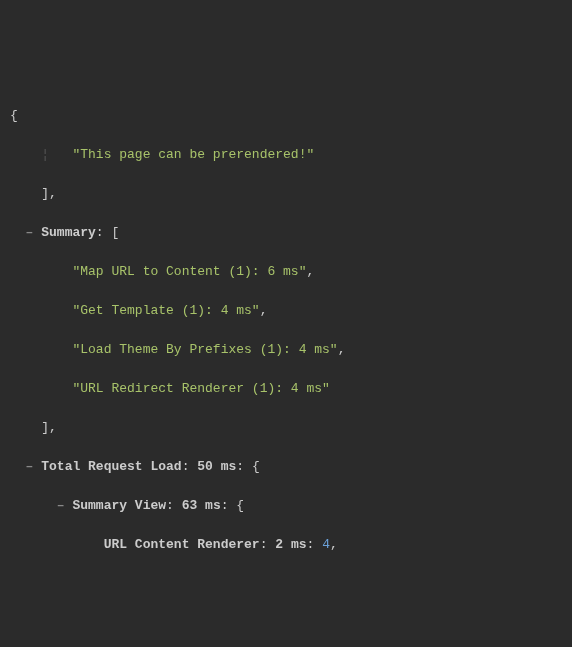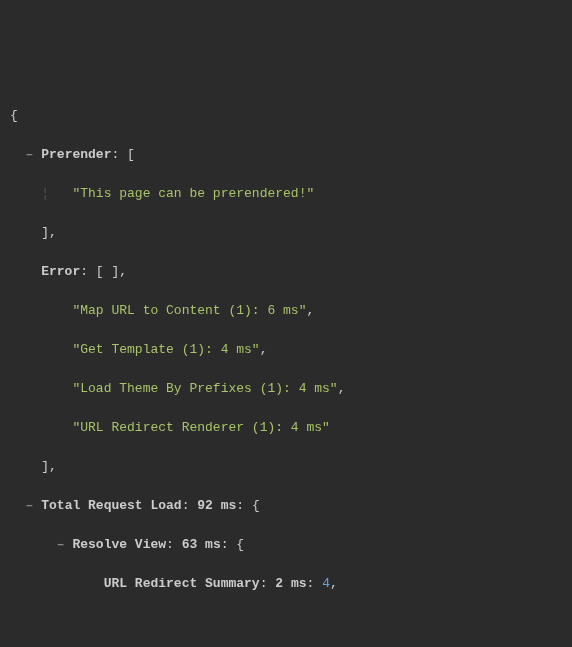--- a/index.html
+++ b/index.html
@@ -21,32 +21,31 @@
     .guide { color: #555555; }
     .ln { display: block; }
   </style>
 </head>
 <body>
 
 
 
 <div>
 <span class="ln"><span class="punc">{</span></span>
-<span class="ln">  <span class="arrow">–</span> <span class="key">Prerender</span><span class="punc">:</span> <span class="punc">[</span></span>
 <span class="ln">    <span class="guide">¦</span>   <span class="str">"This page can be prerendered!"</span></span>
 <span class="ln">    <span class="punc">]</span><span class="punc">,</span></span>
-<span class="ln">    <span class="key">Error</span><span class="punc">:</span> <span class="punc">[ ]</span><span class="punc">,</span></span>
+<span class="ln">  <span class="arrow">–</span> <span class="key">Summary</span><span class="punc">:</span> <span class="punc">[</span></span>
 <span class="ln">        <span class="str">"Map URL to Content (1): 6 ms"</span><span class="punc">,</span></span>
 <span class="ln">        <span class="str">"Get Template (1): 4 ms"</span><span class="punc">,</span></span>
 <span class="ln">        <span class="str">"Load Theme By Prefixes (1): 4 ms"</span><span class="punc">,</span></span>
 <span class="ln">        <span class="str">"URL Redirect Renderer (1): 4 ms"</span></span>
 <span class="ln">    <span class="punc">]</span><span class="punc">,</span></span>
-<span class="ln">  <span class="arrow">–</span> <span class="key">Total Request Load</span><span class="punc">:</span> <span class="key">92 ms</span><span class="punc">:</span> <span class="punc">{</span></span>
-<span class="ln">      <span class="arrow">–</span> <span class="key">Resolve View</span><span class="punc">:</span> <span class="key">63 ms</span><span class="punc">:</span> <span class="punc">{</span></span>
-<span class="ln">            <span class="key">URL Redirect Summary</span><span class="punc">:</span> <span class="key">2 ms</span><span class="punc">:</span> <span class="num">4</span><span class="punc">,</span></span>
+<span class="ln">  <span class="arrow">–</span> <span class="key">Total Request Load</span><span class="punc">:</span> <span class="key">50 ms</span><span class="punc">:</span> <span class="punc">{</span></span>
+<span class="ln">      <span class="arrow">–</span> <span class="key">Summary View</span><span class="punc">:</span> <span class="key">63 ms</span><span class="punc">:</span> <span class="punc">{</span></span>
+<span class="ln">            <span class="key">URL Content Renderer</span><span class="punc">:</span> <span class="key">2 ms</span><span class="punc">:</span> <span class="num">4</span><span class="punc">,</span></span>
 
 
 
 
 
 
 
 
 
 

